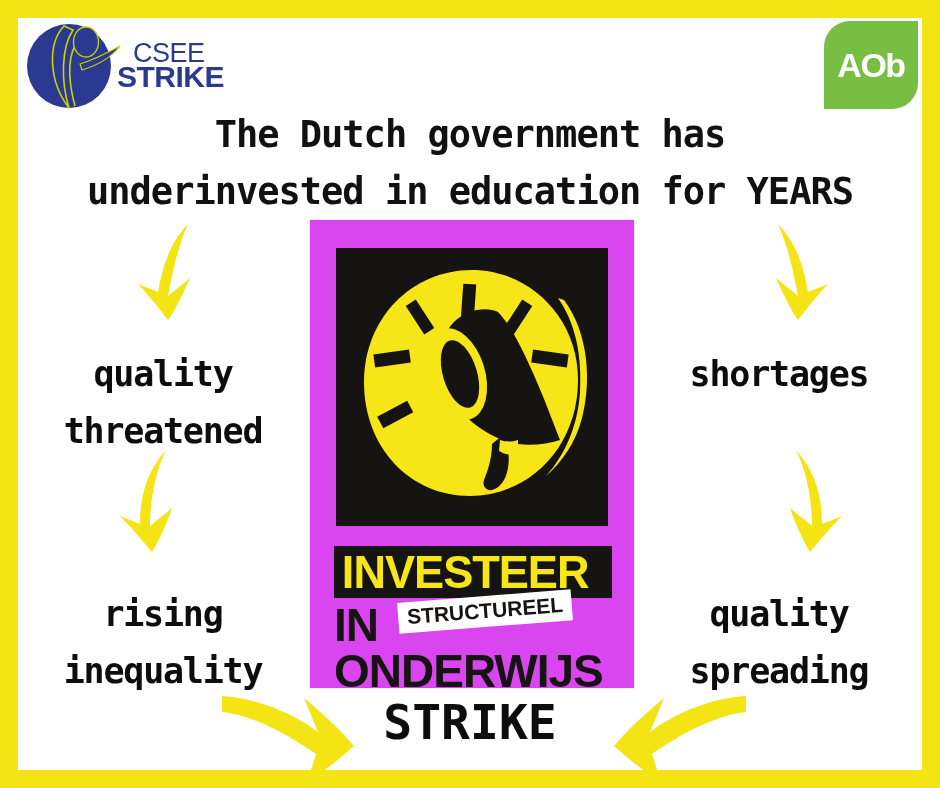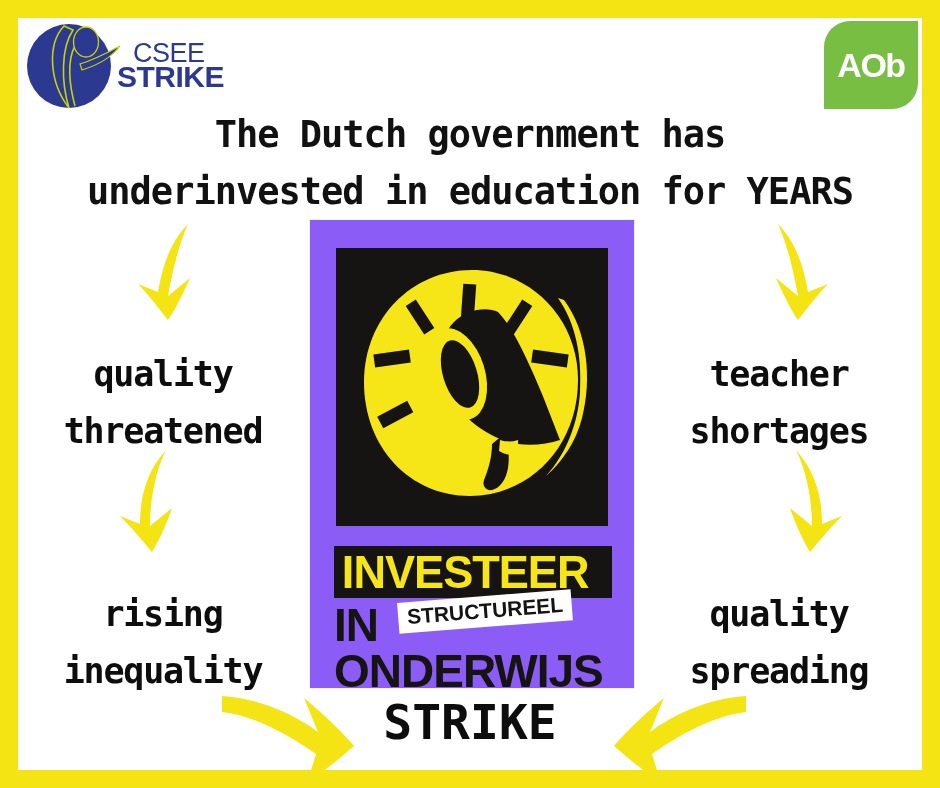--- a/index.html
+++ b/index.html
@@ -152,21 +152,21 @@
   #arrow-bl { left: 190px; top: 662px; width: 150px; height: 106px; }
   #arrow-br { left: 592px; top: 662px; width: 150px; height: 106px; transform: scaleX(-1); }
 
   
   #poster {
     position: absolute;
     left: 292px;
     top: 202px;
     width: 324px;
     height: 468px;
-    background: #8b5cf6;
+    background: #d946ef;
     box-shadow: 0 0 0 1px rgba(0,0,0,0.05);
   }
   #poster-image-box {
     position: absolute;
     left: 26px;
     top: 28px;
     width: 272px;
     height: 278px;
     background: #161412;
     overflow: hidden;
@@ -281,21 +281,20 @@
 
     <div class="label-block" id="label-quality">
       <span>quality</span>
       <span>threatened</span>
     </div>
     <div class="label-block" id="label-rising">
       <span>rising</span>
       <span>inequality</span>
     </div>
     <div class="label-block" id="label-teacher">
-      <span>teacher</span>
       <span>shortages</span>
     </div>
     <div class="label-block" id="label-burnout">
       <span>quality</span>
       <span>spreading</span>
     </div>
 
     <div id="strike-label">STRIKE</div>
 
     <div id="poster">

